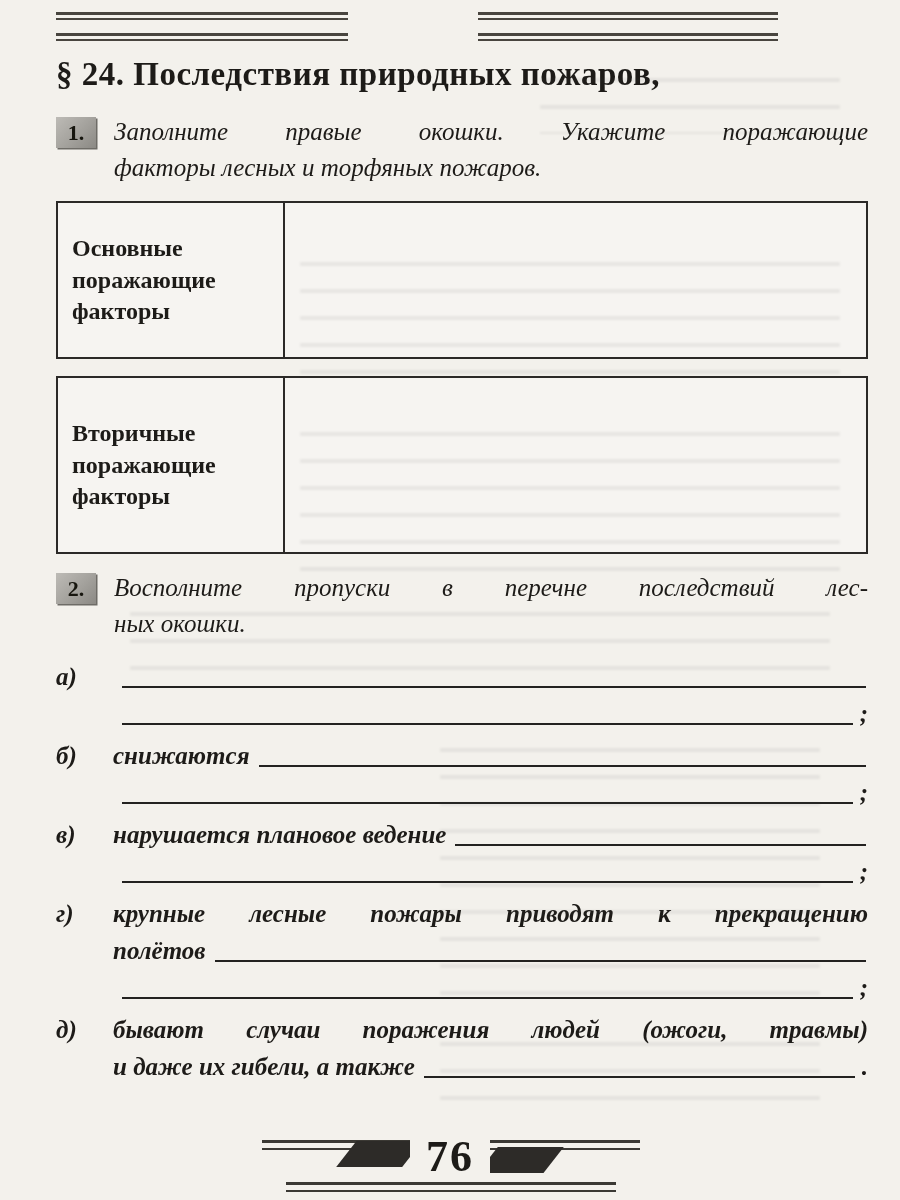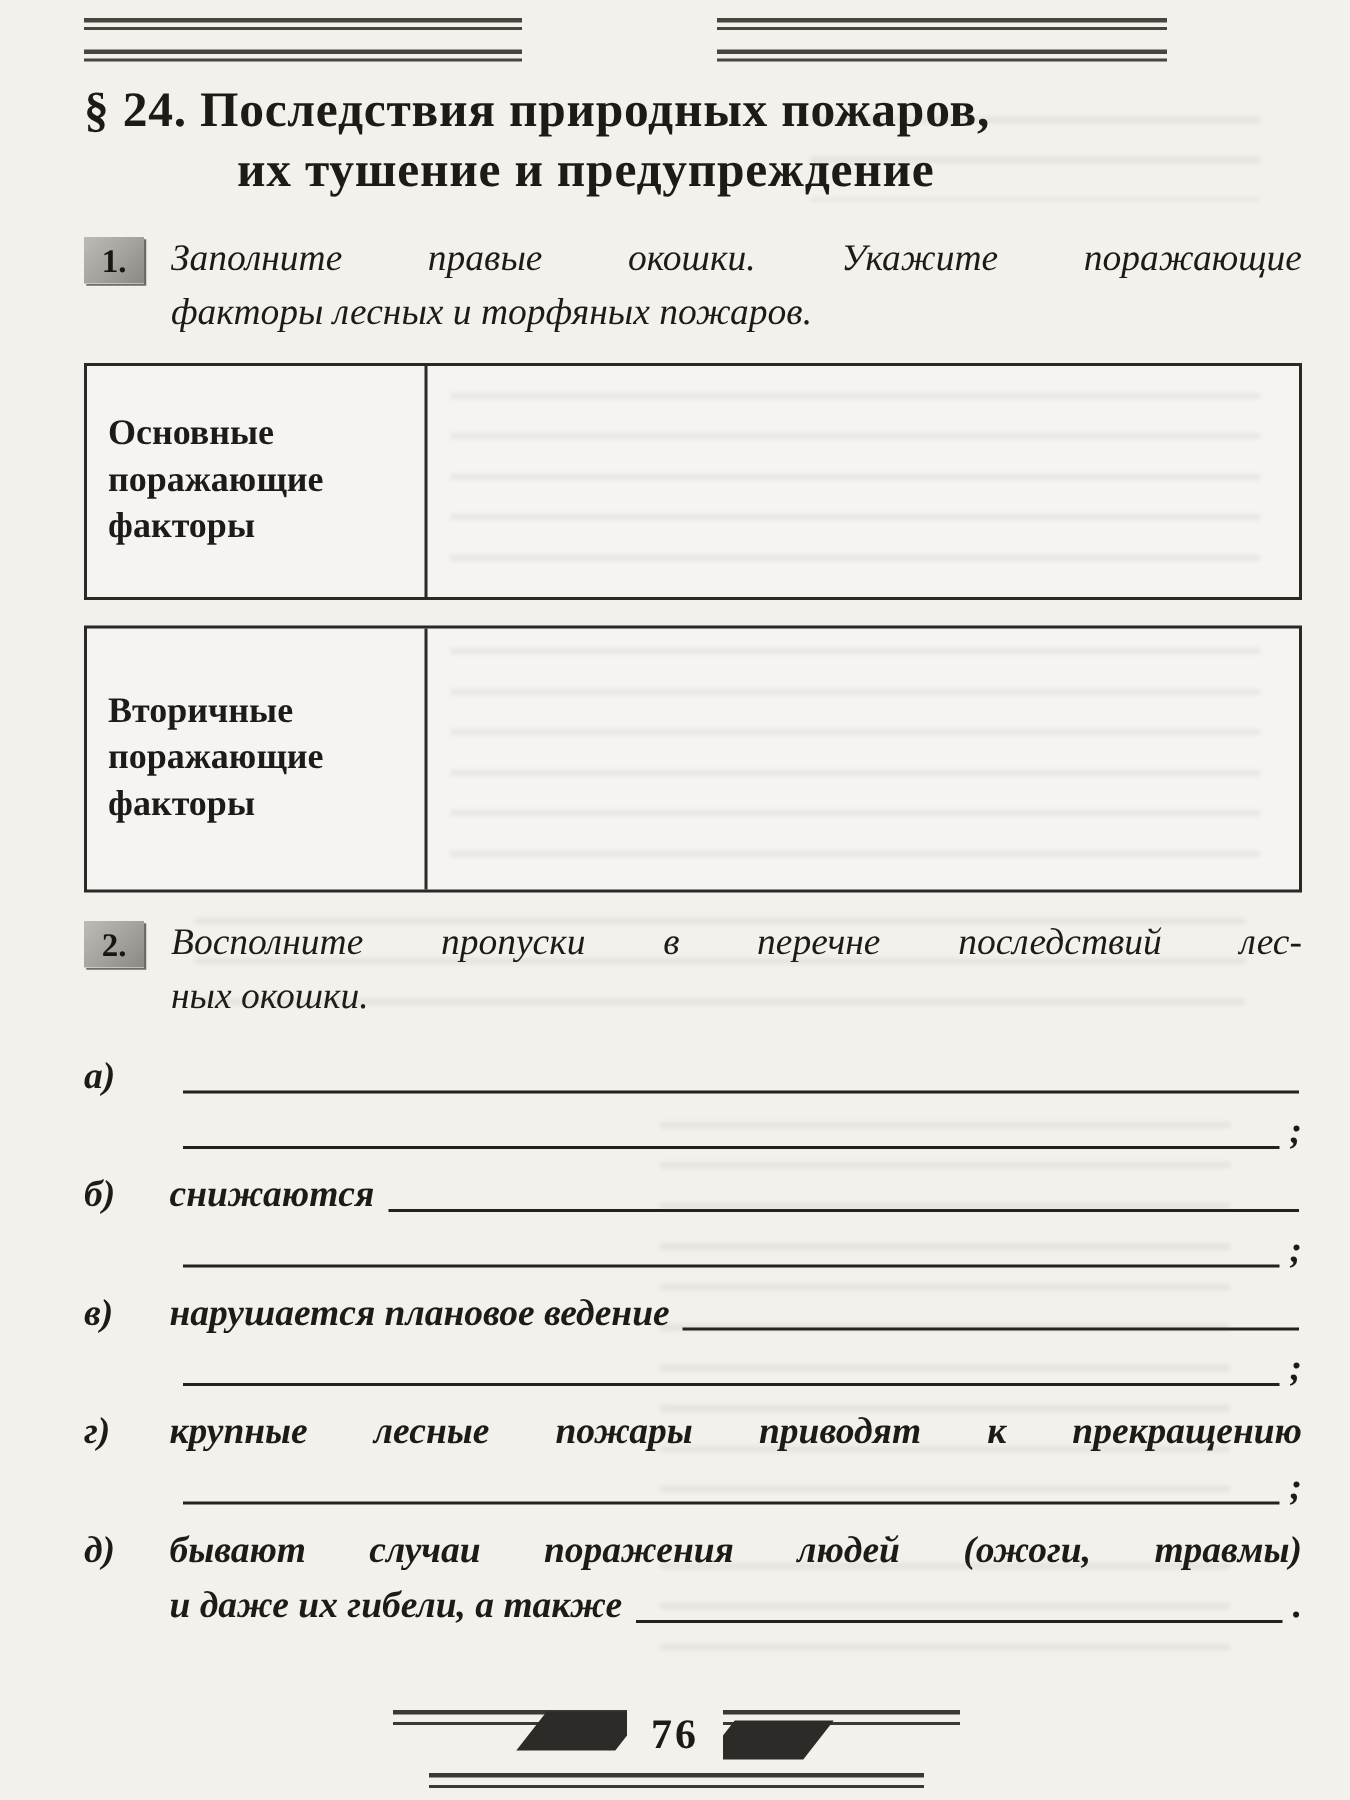--- a/index.html
+++ b/index.html
@@ -112,21 +112,21 @@
     z-index: 2;
   }
   .wedge { width: 66px; height: 26px; background: #2d2b28; }
   .wedge.wl { transform: skewX(-38deg) translateY(-3px); }
   .wedge.wr { transform: skewX(-38deg) translateY(3px); }
   .pnum {
     position: relative; z-index: 3;
     background: #f3f1ec;
     padding: 0 16px;
     height: 46px; line-height: 46px;
-    font-size: 28px; font-weight: 700;
+    font-size: 44px; font-weight: 700;
     letter-spacing: 2px;
   }
 </style>
 </head>
 <body>
 
 <div class="page">
 
   <div class="bleed b0"></div>
   <div class="bleed b1"></div>
@@ -141,21 +141,20 @@
       <div class="seg s2"></div>
     </div>
     <div class="linerow">
       <div class="seg s1"></div>
       <div class="seg s2"></div>
     </div>
   </div>
 
   <h1 class="heading">
     <span class="hline1"><span>§ 24.</span> <span>Последствия природных пожаров,</span></span>
-    <span class="hline2">их тушение и предупреждение</span>
   </h1>
 
   <div class="task">
     <div class="badge">1.</div>
     <div class="task-text">
       <div class="just">Заполните правые окошки. Укажите поражающие</div>
       <div>факторы лесных и торфяных пожаров.</div>
     </div>
   </div>
 
@@ -213,20 +212,24 @@
         <span class="term">;</span>
       </div>
     </div>
 
     <div class="item">
       <div class="irow">
         <span class="letter">г)</span>
         <span class="stretch">крупные лесные пожары приводят к прекращению</span>
       </div>
       <div class="irow cont">
+        <span class="itext">полётов</span>
+        <span class="blank"></span>
+      </div>
+      <div class="irow cont">
         <span class="blank"></span>
         <span class="term">;</span>
       </div>
     </div>
 
     <div class="item">
       <div class="irow">
         <span class="letter">д)</span>
         <span class="stretch">бывают случаи поражения людей (ожоги, травмы)</span>
       </div>

